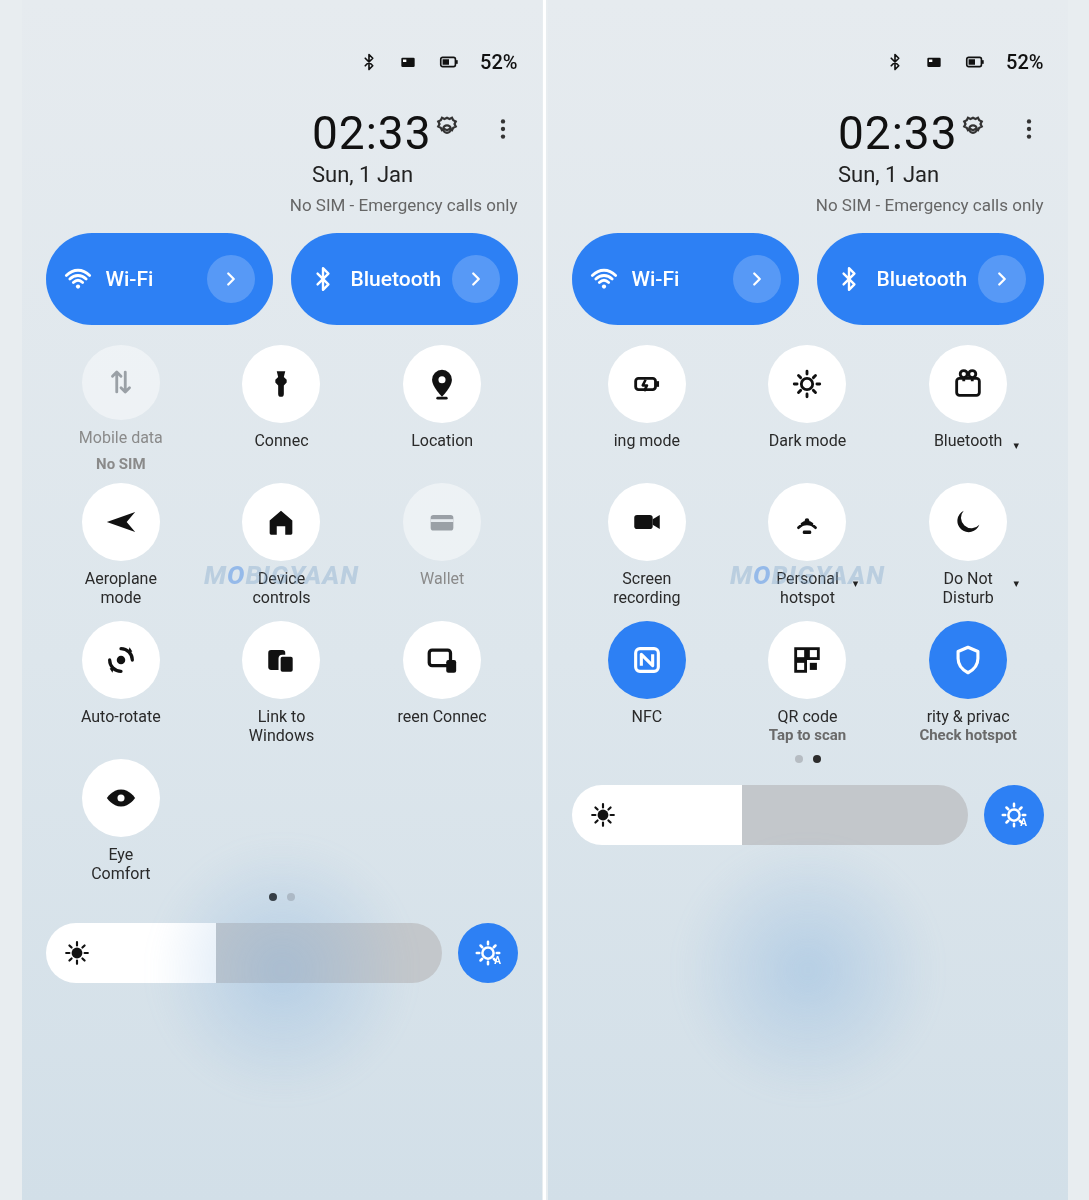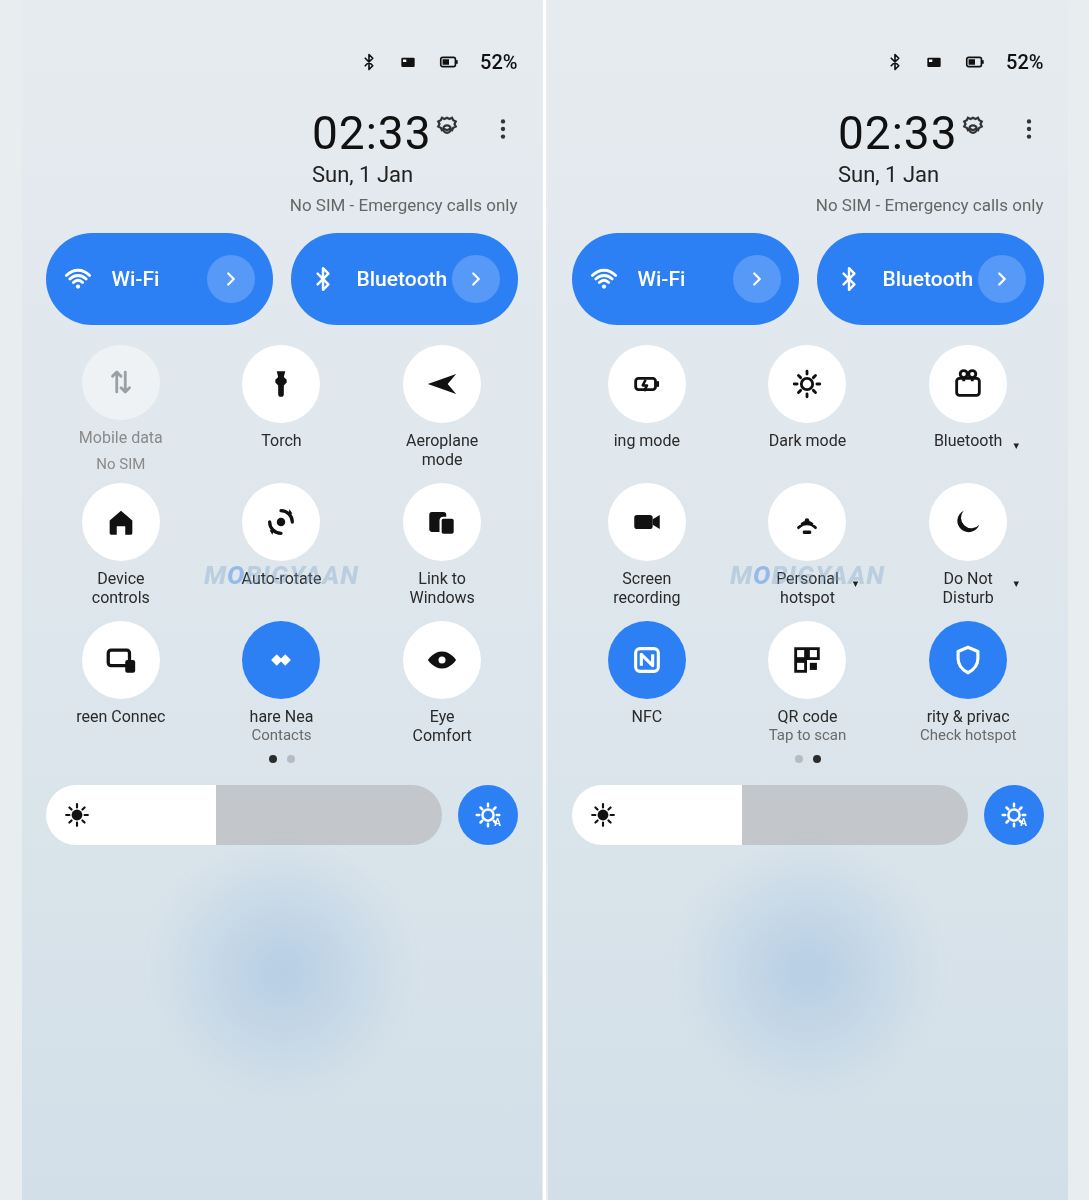--- a/index.html
+++ b/index.html
@@ -73,21 +73,21 @@
     border-radius: 46px;
     background: #2d80f4;
     display: flex;
     align-items: center;
     padding: 0 18px;
     color: #fff;
     cursor: pointer;
     position: relative;
   }
   .big-toggle .bt-icon { width:28px; height:28px; display:flex; align-items:center; justify-content:center; }
-  .big-toggle .bt-label { font-size: 21px; font-weight: 500; margin-left: 20px; flex:1; }
+  .big-toggle .bt-label { font-size: 21px; font-weight: 500; margin-left: 14px; flex:1; }
   .big-toggle .bt-chevron {
     width: 48px; height: 48px; border-radius: 50%;
     background: rgba(255,255,255,0.2);
     display:flex; align-items:center; justify-content:center;
   }
   .grid {
     display: grid;
     grid-template-columns: repeat(3, 1fr);
     gap: 10px 10px;
     margin-top: 20px;
@@ -114,20 +114,21 @@
     margin-top: 8px;
     line-height: 1.2;
     white-space: pre-line;
   }
   .tile-label.muted { color:#8a8a8a; }
   .tile-sub {
     text-align:center;
     font-size: 15px;
     color:#6a6a6a;
     line-height: 1.2;
+    font-weight: bold;
   }
   .tile .caret {
     position:absolute;
     margin-left: 96px;
     margin-top: 94px;
     font-size: 11px;
     color:#222;
   }
   .dots {
     display:flex; justify-content:center; gap:10px;
@@ -396,41 +397,57 @@
         </div>
         <div class="tile-label muted">Mobile data</div>
         <div class="tile-sub tile-label muted">No SIM</div>
       </div>
       <div class="tile">
         <div class="tile-circle">
           <svg viewBox="0 0 24 24" style="color:#111">
             <use href="#i-torch"></use>
           </svg>
         </div>
-        <div class="tile-label">Torch</div>
+        <div class="tile-label">Connec</div>
+      </div>
+      <div class="tile">
+        <div class="tile-circle">
+          <svg viewBox="0 0 24 24" style="color:#111">
+            <use href="#i-location"></use>
+          </svg>
+        </div>
+        <div class="tile-label">Location</div>
       </div>
       <div class="tile">
         <div class="tile-circle">
           <svg viewBox="0 0 24 24" style="color:#111">
             <use href="#i-plane"></use>
           </svg>
         </div>
         <div class="tile-label">Aeroplane
 mode</div>
       </div>
       <div class="tile">
         <div class="tile-circle">
           <svg viewBox="0 0 24 24" style="color:#111">
             <use href="#i-home"></use>
           </svg>
         </div>
         <div class="tile-label">Device
 controls</div>
       </div>
       <div class="tile">
+        <div class="tile-circle off">
+          <svg viewBox="0 0 24 24" style="color:#9aa0a6">
+            <use href="#i-wallet"></use>
+          </svg>
+        </div>
+        <div class="tile-label muted">Wallet</div>
+      </div>
+      <div class="tile">
         <div class="tile-circle">
           <svg viewBox="0 0 24 24" style="color:#111">
             <use href="#i-rotate"></use>
           </svg>
         </div>
         <div class="tile-label">Auto-rotate</div>
       </div>
       <div class="tile">
         <div class="tile-circle">
           <svg viewBox="0 0 24 24" style="color:#111">
@@ -440,29 +457,20 @@
         <div class="tile-label">Link to
 Windows</div>
       </div>
       <div class="tile">
         <div class="tile-circle">
           <svg viewBox="0 0 24 24" style="color:#111">
             <use href="#i-screenconnect"></use>
           </svg>
         </div>
         <div class="tile-label">reen Connec</div>
-      </div>
-      <div class="tile">
-        <div class="tile-circle on">
-          <svg viewBox="0 0 24 24" style="color:#fff">
-            <use href="#i-nearby"></use>
-          </svg>
-        </div>
-        <div class="tile-label">hare     Nea</div>
-        <div class="tile-sub">Contacts</div>
       </div>
       <div class="tile">
         <div class="tile-circle">
           <svg viewBox="0 0 24 24" style="color:#111">
             <use href="#i-eye"></use>
           </svg>
         </div>
         <div class="tile-label">Eye
 Comfort</div>
       </div>

